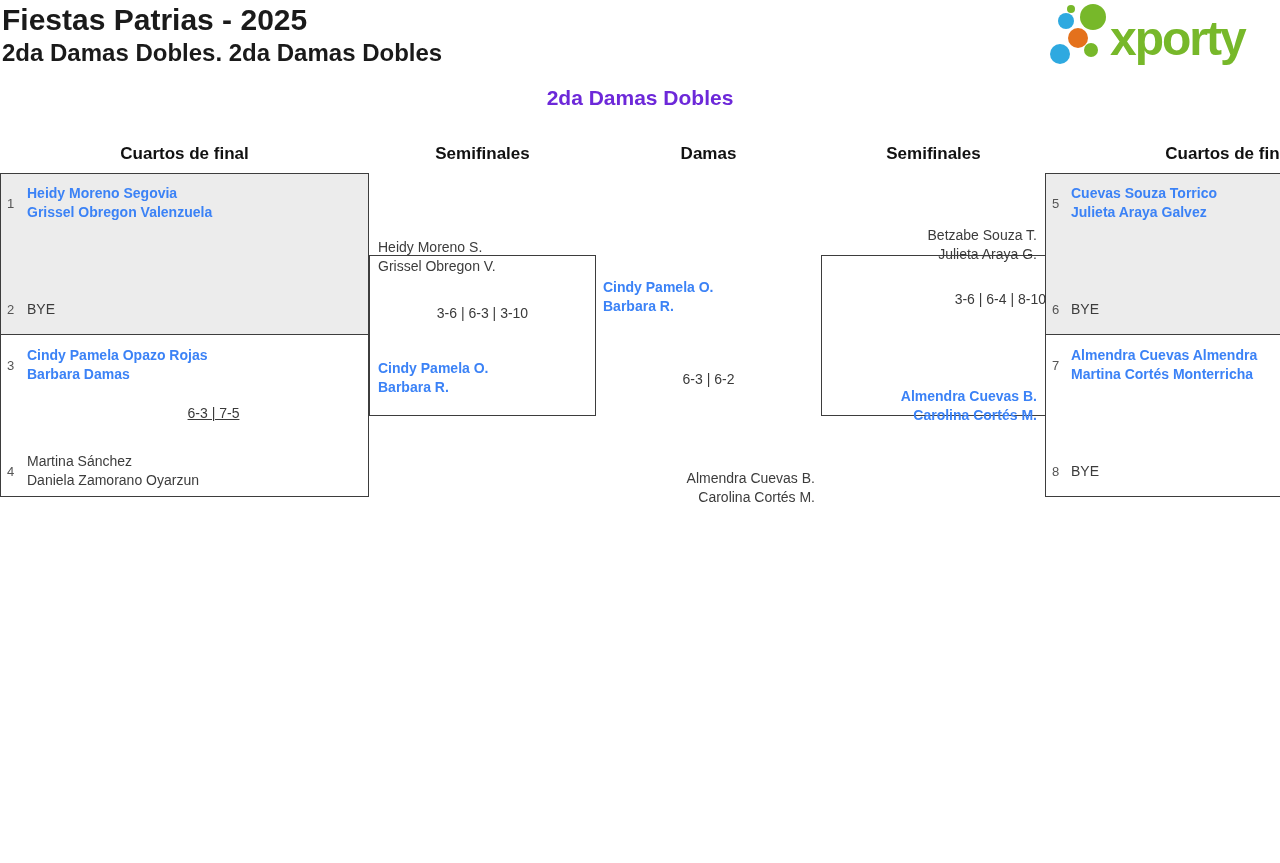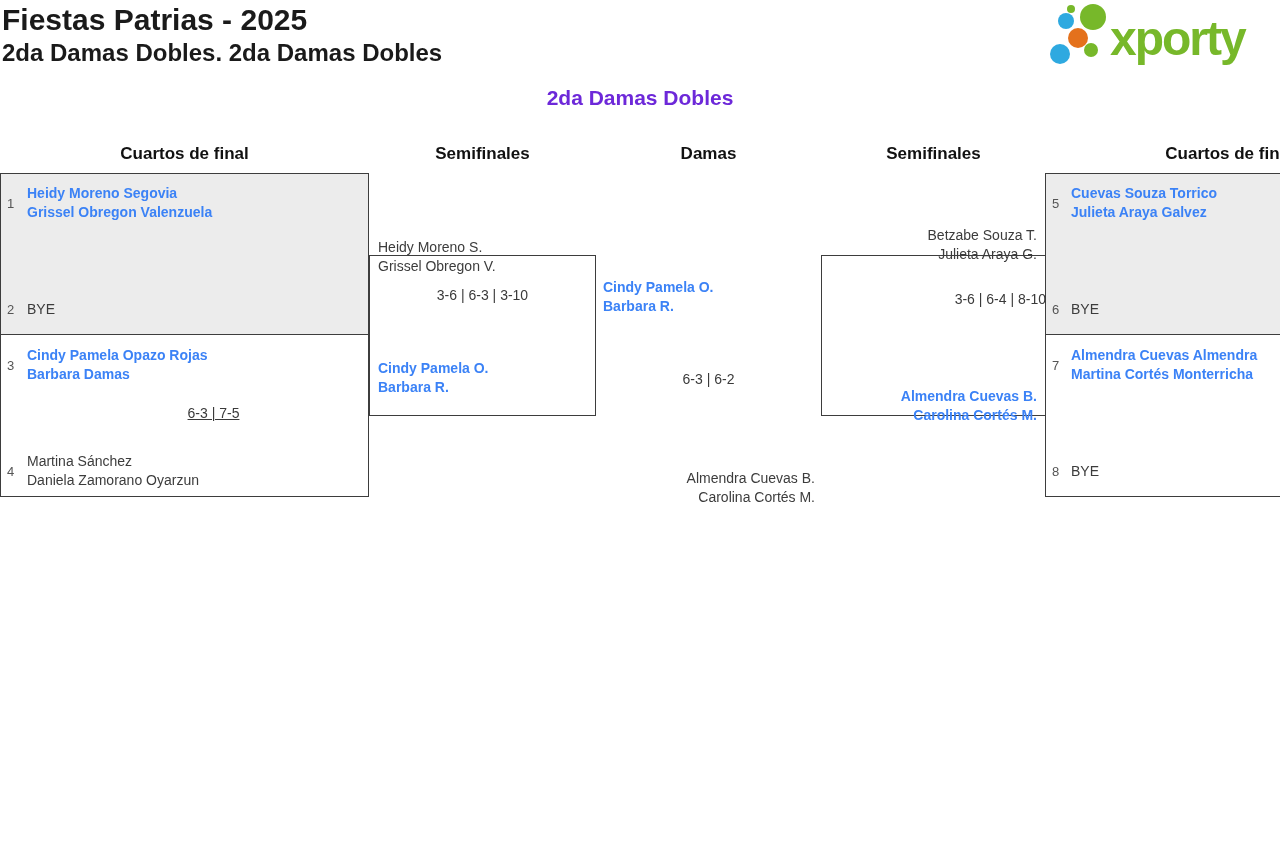--- a/index.html
+++ b/index.html
@@ -114,21 +114,21 @@
 <div class="seed" style="left:7px; top:462px;">4</div>
 <div class="team" style="left:27px; top:452px;">
   <span>Martina Sánchez</span>
   <span>Daniela Zamorano Oyarzun</span>
 </div>
 
 <div class="team" style="left:378px; top:198px;margin-top:40px;">
   <span>Heidy Moreno S.</span>
   <span>Grissel Obregon V.</span>
 </div>
-<div class="score" style="left:369px; top:286px; width:227px;">3-6 | 6-3 | 3-10</div>
+<div class="score" style="left:369px; top:304px; width:227px;">3-6 | 6-3 | 3-10</div>
 <div class="team winner" style="left:378px; top:359px;">
   <span>Cindy Pamela O.</span>
   <span>Barbara R.</span>
 </div>
 
 <div class="team winner" style="left:603px; top:278px;">
   <span>Cindy Pamela O.</span>
   <span>Barbara R.</span>
 </div>
 <div class="score" style="left:596px; top:370px; width:225px;">6-3 | 6-2</div>

